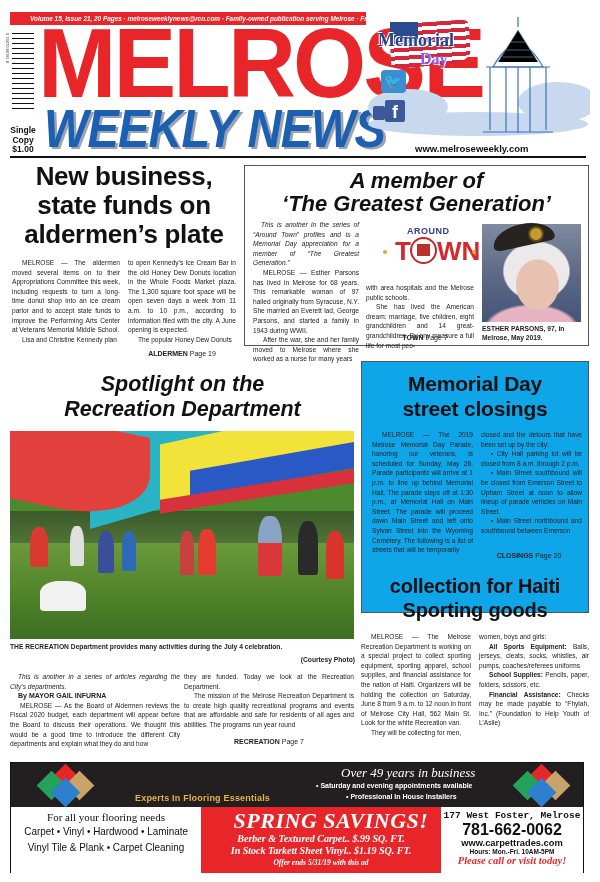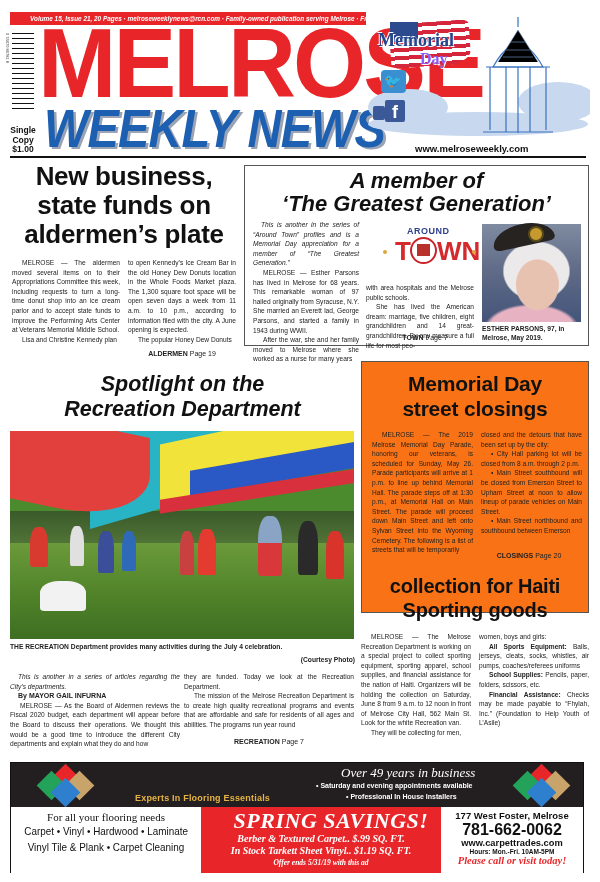--- a/index.html
+++ b/index.html
@@ -77,21 +77,21 @@
   .kid { position: absolute; border-radius: 40% 40% 10% 10%; }
   .rec-caption { position: absolute; left: 10px; top: 643px; width: 345px; font-size: 6.7px; font-weight: bold; color: #222; }
   .rec-credit { position: absolute; left: 10px; top: 656px; width: 345px; font-size: 6.7px; font-weight: bold; text-align: right; color: #222; }
   .s3-c1 { position: absolute; left: 10px; top: 672px; width: 170px; }
   .s3-c2 { position: absolute; left: 184px; top: 672px; width: 170px; }
   .s3-c1 p.it { font-style: italic; text-indent: 8px; }
   .s3-c1 .byline { font-weight: bold; font-size: 7px; text-indent: 8px; }
   .s3-jump { position: absolute; left: 184px; top: 738px; width: 170px; }
 
   
-  .s4 { position: absolute; left: 361px; top: 361px; width: 228px; height: 252px; background: #f97316; border: 1.3px solid #555; }
+  .s4 { position: absolute; left: 361px; top: 361px; width: 228px; height: 252px; background: #0ea5e9; border: 1.3px solid #555; }
   .s4 .hed { font-size: 21px; line-height: 25px; margin-top: 9px; letter-spacing: -0.2px; }
   .s4-cols { position: absolute; left: 10px; top: 68px; width: 210px; display: flex; gap: 8px; }
   .s4-cols > div { width: 101px; }
   .s4-jump { position: absolute; left: 114px; top: 190px; width: 106px; }
 
   
   .s5 { position: absolute; left: 361px; top: 574px; width: 228px; }
   .s5 .hed { font-size: 20px; line-height: 24px; letter-spacing: -0.2px; }
   .s5-cols { display: flex; gap: 8px; margin-top: 10px; }
   .s5-cols > div { width: 110px; }
@@ -109,21 +109,21 @@
   .ad-b1 { position: absolute; left: 305px; top: 19px; font-size: 7px; font-weight: bold; color: #fff; white-space: nowrap; }
   .ad-b2 { position: absolute; left: 335px; top: 30px; font-size: 7px; font-weight: bold; color: #fff; white-space: nowrap; }
   .ad-left { position: absolute; left: 0; top: 44px; width: 190px; height: 66px; background: #fff; text-align: center; }
   .ad-left .l1 { font-family: "Liberation Serif", serif; font-size: 11px; margin-top: 4px; color: #111; }
   .ad-left .l2, .ad-left .l3 { font-family: "Liberation Sans", sans-serif; font-size: 11.5px; color: #111; transform: scaleX(0.86); white-space: nowrap; line-height: 16px; }
   .ad-mid { position: absolute; left: 190px; top: 44px; width: 240px; height: 66px; background: #e8262a; text-align: center; color: #fff; }
   .ad-mid .h { font-family: "Liberation Serif", serif; font-style: italic; font-weight: bold; font-size: 22px; line-height: 24px; margin-top: 2px; letter-spacing: 0.5px; padding-left: 20px; }
   .ad-mid .o { font-family: "Liberation Serif", serif; font-style: italic; font-weight: bold; font-size: 10px; line-height: 12px; white-space: nowrap; }
   .ad-mid .o.small { font-size: 7.5px; }
   .ad-right { position: absolute; left: 430px; top: 44px; width: 142px; height: 66px; background: #fff; text-align: center; color: #111; }
-  .ad-right .addr { font-size: 9.5px; font-weight: bold; margin-top: 3px; }
+  .ad-right .addr { font-size: 9.5px; font-weight: bold; margin-top: 3px; font-family: Liberation Mono, monospace; }
   .ad-right .phone { font-size: 16px; font-weight: bold; line-height: 17px; }
   .ad-right .url { font-size: 9.3px; font-weight: bold; }
   .ad-right .hours { font-size: 6.5px; font-weight: bold; }
   .ad-right .cta { font-family: "Liberation Serif", serif; font-style: italic; font-weight: bold; font-size: 10.5px; color: #e8262a; }
 </style>
 </head>
 <body>
 
 <div class="topbar">Volume 15, Issue 21, 20 Pages · melroseweeklynews@rcn.com · Family-owned publication serving Melrose · Friday, May 24, 2019</div>
 <div class="barcode-nums">0 74470 86781 8</div>

